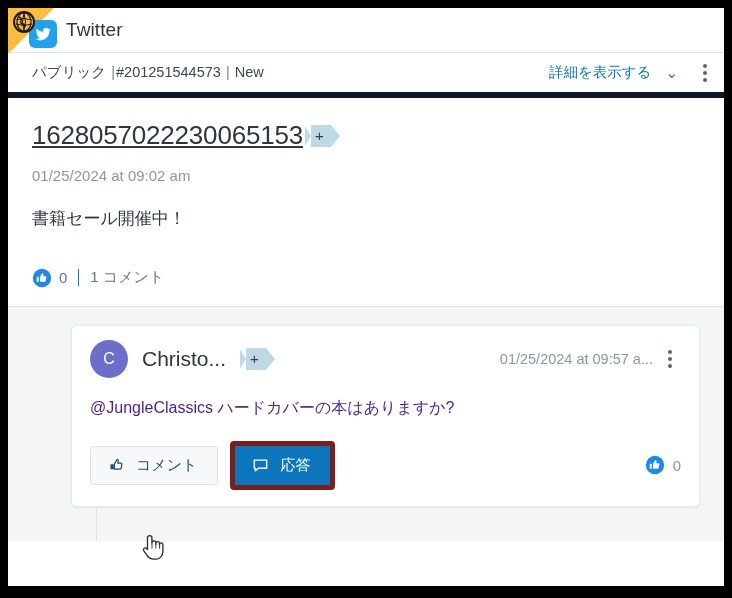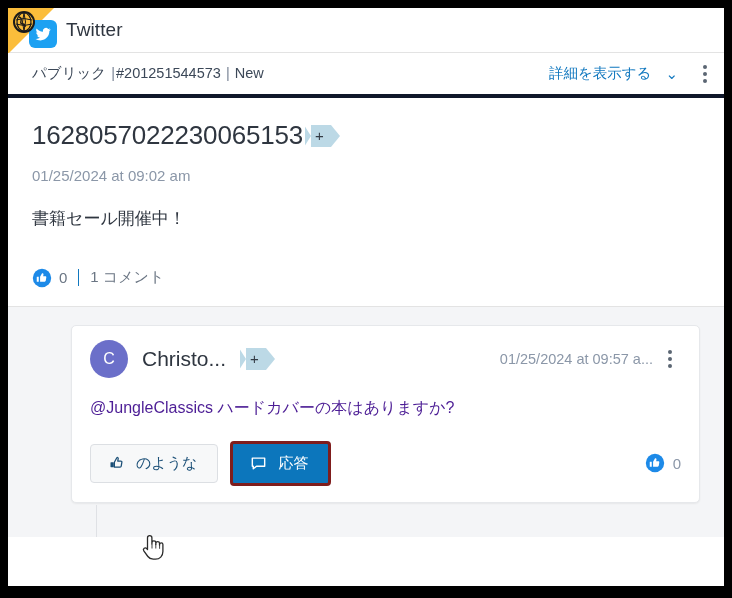--- a/index.html
+++ b/index.html
@@ -74,21 +74,21 @@
     margin-left: 58px;
     font-size: 19px;
     color: #2f3640;
     letter-spacing: 0.1px;
   }
 
   
   .subheader {
     position: relative;
     height: 45px;
-    border-bottom: 4px solid #0f172a;
+    border-bottom: 6px solid #0f172a;
     display: flex;
     align-items: center;
     padding: 0 8px 0 24px;
     box-sizing: border-box;
     background: #ffffff;
   }
   .sub-meta {
     font-size: 14.5px;
     color: #3c4858;
     white-space: nowrap;
@@ -138,20 +138,21 @@
   }
   .post-title-row {
     display: flex;
     align-items: center;
     gap: 0px;
   }
   .post-title {
     font-size: 26px;
     color: #2f3640;
     letter-spacing: -0.2px;
+    text-decoration: underline;
   }
   .tag-badge {
     position: relative;
     height: 22px;
     background: #bcd9e6;
     color: #333b45;
     font-size: 15px;
     display: inline-flex;
     align-items: center;
     justify-content: center;
@@ -278,21 +279,21 @@
   }
   .btn-like {
     background: #f7f8f9;
     border: 1px solid #dcdfe3;
     color: #1b4f77;
     padding: 9px 20px 9px 16px;
     min-width: 120px;
   }
   .btn-reply {
     background: #0c76bc;
-    border: 3px solid #7f1d1d;
+    border: 5px solid #7f1d1d;
     color: #ffffff;
     padding: 10px 20px 10px 16px;
   }
   .like-count {
     margin-left: auto;
     display: flex;
     align-items: center;
     gap: 8px;
     font-size: 15px;
     color: #8b97a8;
@@ -408,21 +409,21 @@
         </div>
 
         <div class="comment-body">@JungleClassics ハードカバーの本はありますか?</div>
 
         <div class="comment-actions">
           <div class="btn btn-like">
             <svg width="19" height="19" viewBox="0 0 24 24">
               <path fill="none" stroke="#1b4f77" stroke-width="1.6" stroke-linejoin="round" d="M9.3 10.4l3.1-5.6c.2-.4.7-.6 1.1-.4.5.2.8.7.7 1.2l-.6 3.3h3.9c.8 0 1.4.7 1.3 1.5l-.9 5.1c-.1.7-.7 1.2-1.4 1.2H9.3z"></path>
               <rect x="4.4" y="10.4" width="4.2" height="6.3" rx="0.6" fill="#1b4f77"></rect>
             </svg>
-            <span>のような</span>
+            <span>コメント</span>
           </div>
 
           <div class="btn btn-reply">
             <svg width="19" height="19" viewBox="0 0 24 24">
               <path fill="none" stroke="#ffffff" stroke-width="1.8" stroke-linejoin="round" d="M4.2 5.2h15.6v10.2H9.4l-4 3.3v-3.3H4.2z"></path>
             </svg>
             <span>応答</span>
           </div>
 
           <div class="like-count">

